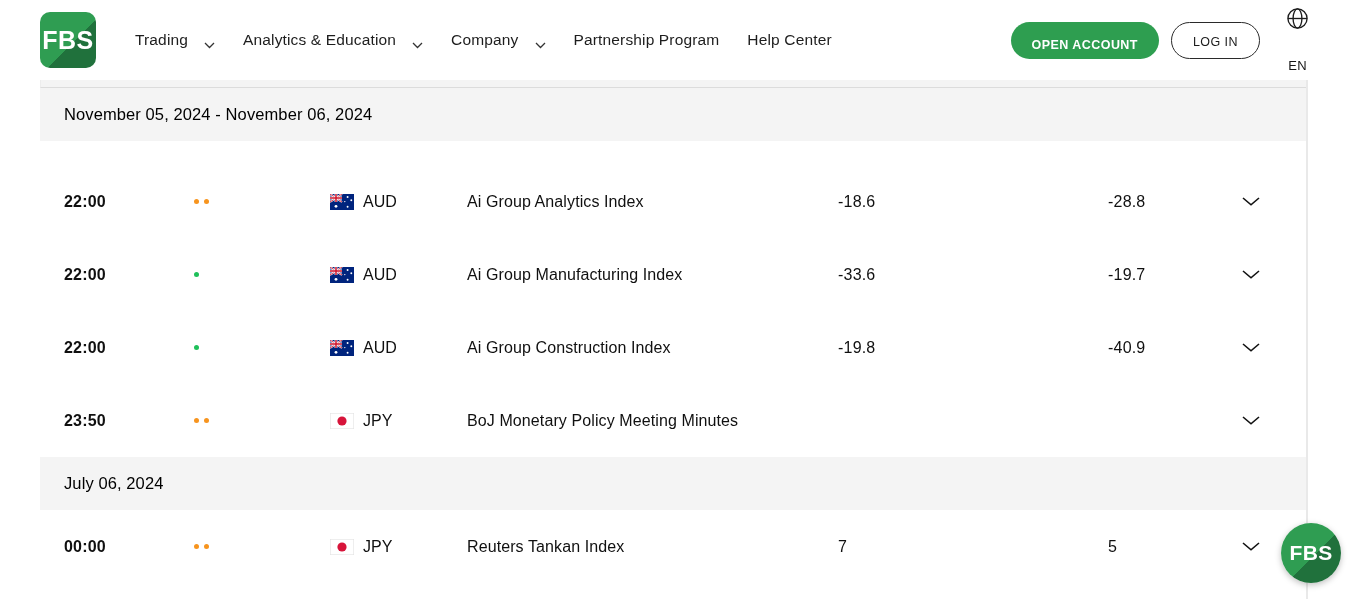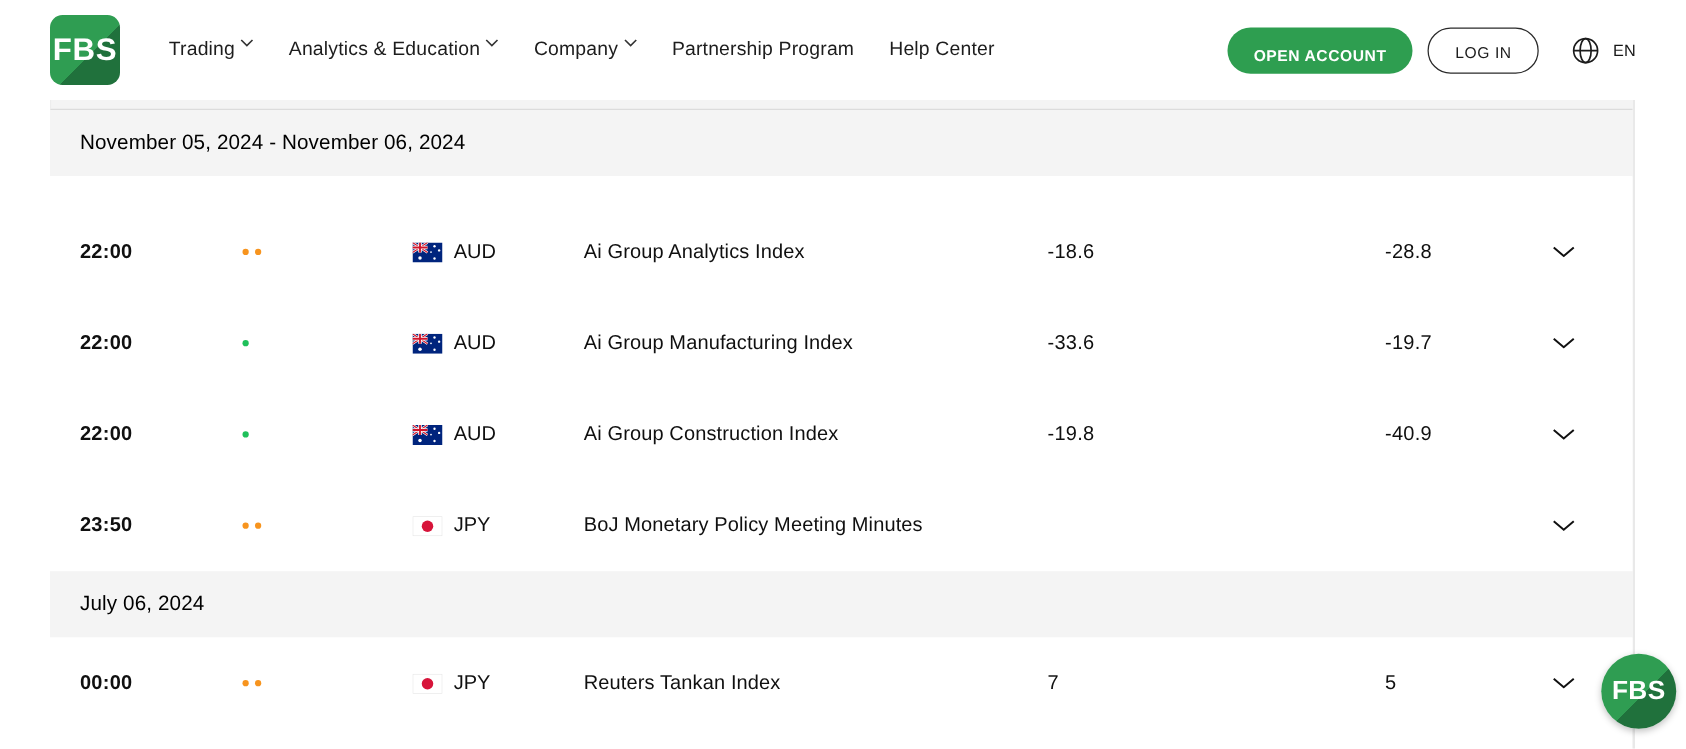--- a/index.html
+++ b/index.html
@@ -27,21 +27,21 @@
     display:flex; align-items:center; justify-content:center;
     font-size:25px; font-weight:700; letter-spacing:.5px;
     flex:0 0 auto;
   }
   .nav {
     display:flex; align-items:center; gap:28px;
     margin-left:39px;
     font-size:15.5px; letter-spacing:.15px;
     color:#1d1d1d;
   }
-  .nav-item { display:flex; align-items:flex-start; gap:4px; cursor:pointer; white-space:nowrap; }
+  .nav-item { display:flex; align-items:flex-end; gap:16px; cursor:pointer; white-space:nowrap; }
   .caret { display:block; }
 
   .topbar-right {
     margin-left:auto;
     display:flex; align-items:center;
   }
   .btn-open {
     background:#2e9e50; color:#fff;
     border:none; border-radius:19px;
     height:37px; padding:16px 21px;
@@ -51,21 +51,21 @@
   }
   .btn-login {
     background:#fff; color:#1b1b1b;
     border:1px solid #2a2a2a; border-radius:19px;
     height:37px; padding:12px 21px;
     margin-left:12px;
     font-family:"Liberation Sans", sans-serif;
     font-size:12.5px; font-weight:500; letter-spacing:.45px;
     cursor:pointer;
   }
-  .lang-box { display:flex; align-items:center; gap:10px; margin-left:26px; cursor:pointer; }
+  .lang-box { display:flex; align-items:center; gap:28px; margin-left:26px; cursor:pointer;flex-direction:column; }
   .lang-label { font-size:13px; font-weight:500; letter-spacing:.3px; }
 
   
   .table-wrap {
     margin-left:40px;
     width:1268px;
     height:519px;
     border-right:2px solid #e9e9e9;
     background:#fff;
   }

